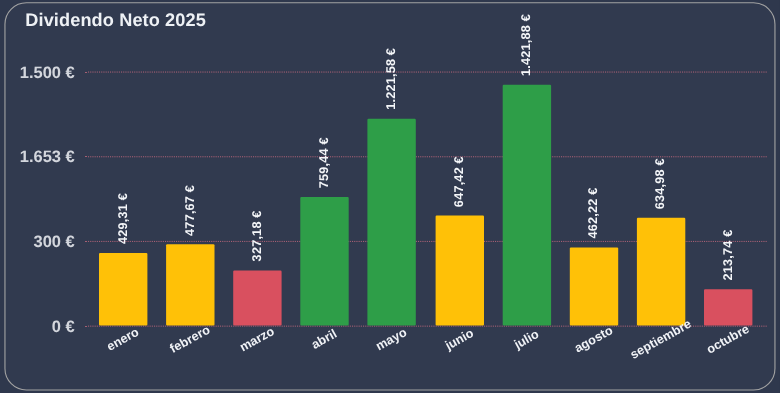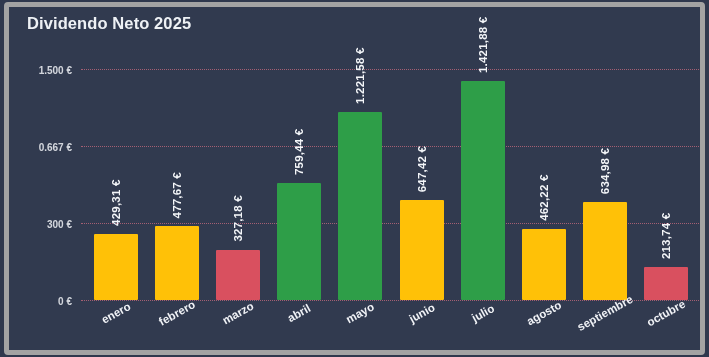--- a/index.html
+++ b/index.html
@@ -7,22 +7,22 @@
     width: 709px; height: 357px;
     background: #2f384d;
     font-family: "Liberation Sans", sans-serif;
     overflow: hidden;
   }
   #card {
     position: absolute;
     left: 4px; top: 2px;
     width: 701px; height: 353px;
     background: #313a4f;
-    border: 5px solid #a3a3a3;
-    border-radius: 4px;
+    border: 1px solid #a3a3a3;
+    border-radius: 20px;
     overflow: hidden;
   }
   #chart-title {
     position: absolute;
     left: 18px; top: 7px;
     font-size: 16.5px;
     font-weight: bold;
     color: #eef1f5;
     letter-spacing: .1px;
     white-space: nowrap;
@@ -40,21 +40,21 @@
     left: 0; right: 0;
     height: 0;
     border-top: 1px dotted #b9667a;
     opacity: .85;
   }
   .ytick {
     position: absolute;
     right: 100%;
     margin-right: 9px;
     transform: translateY(-50%);
-    font-size: 10px;
+    font-size: 15px;
     font-weight: bold;
     color: #f0f2f6;
     white-space: nowrap;
   }
   #bars {
     position: absolute;
     left: 0; right: 0; bottom: 0; top: 0;
     display: flex;
     align-items: flex-end;
     justify-content: space-between;
@@ -120,21 +120,21 @@
 
   <div id="plot">
     <div id="gridlines">
         <div class="gridline" style="top: 231px; border-top-color: rgb(185, 102, 122);">
           <span class="ytick">0 €</span>
         </div>
         <div class="gridline" style="top: 154px; border-top-color: rgb(185, 102, 122);">
           <span class="ytick">300 €</span>
         </div>
         <div class="gridline" style="top: 77px; border-top-color: rgb(185, 102, 122);">
-          <span class="ytick">0.667 €</span>
+          <span class="ytick">1.653 €</span>
         </div>
         <div class="gridline" style="top: 0px; border-top-color: rgb(185, 102, 122);">
           <span class="ytick">1.500 €</span>
         </div>
       </div>
     <div id="bars">
         <div class="bar-slot">
           <div class="bar" style="height: 66.1137px; background: rgb(255, 193, 7);"></div>
           <span class="bar-value" style="transform: rotate(-90deg) translateX(74.1137px) translateY(6px);">429,31 €</span>
         </div>

